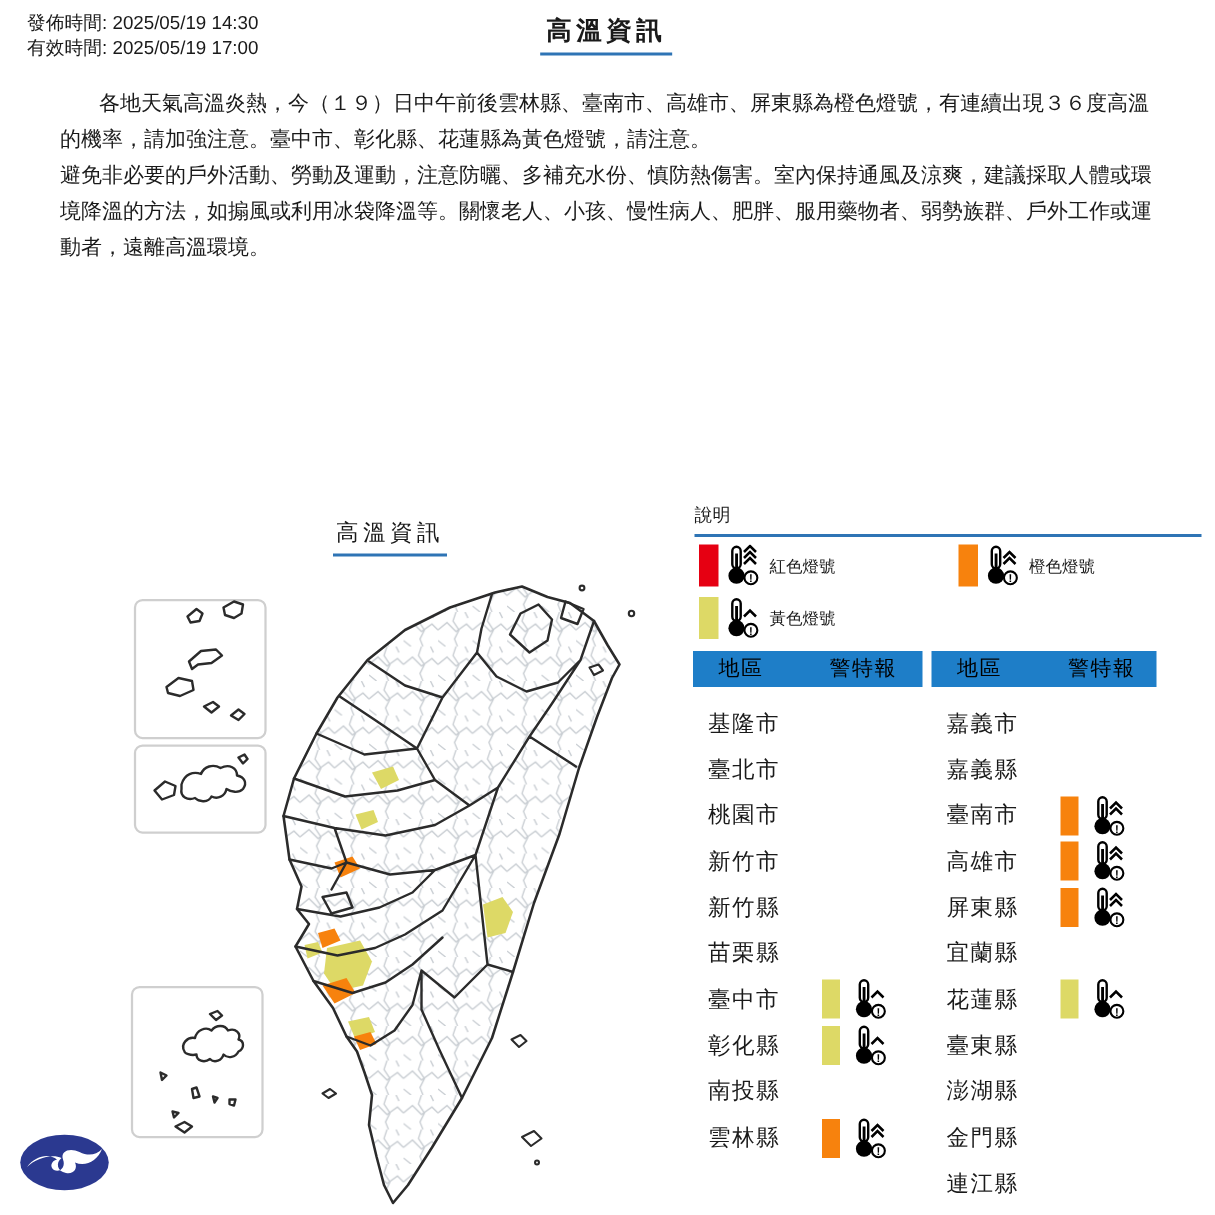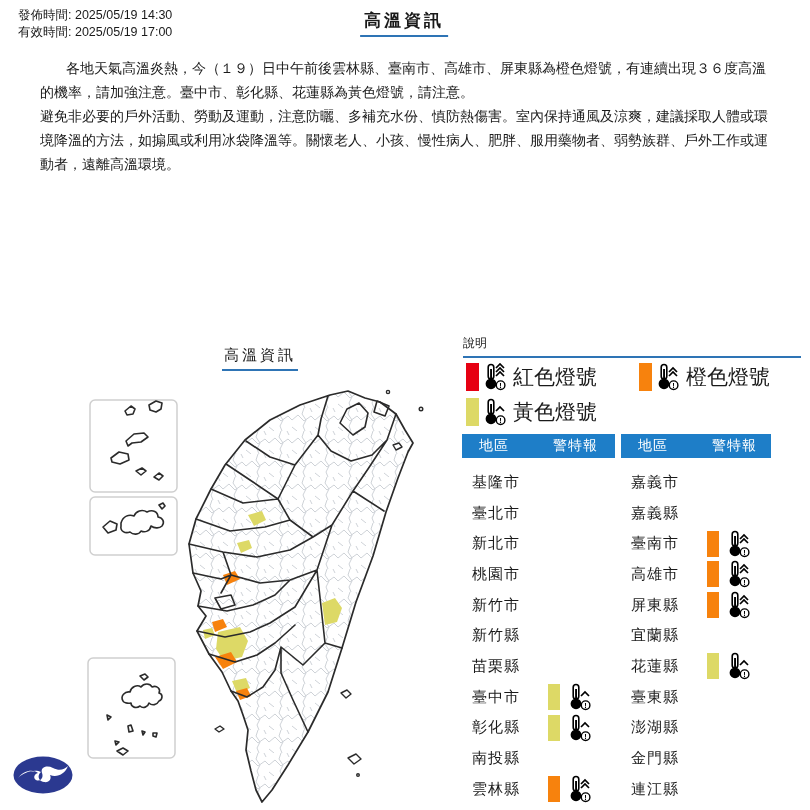--- a/index.html
+++ b/index.html
@@ -25,30 +25,30 @@
   .map-title{
     position:absolute;left:222px;top:346px;font-size:15px;letter-spacing:3px;
     padding:0 2px 4px 2px;border-bottom:2px solid var(--underline-blue,#2e74b5);
   }
   .map-svg{position:absolute;left:85px;top:385px;}
   .logo-svg{position:absolute;left:12px;top:755px;}
   
   .legend-title{position:absolute;left:463px;top:335px;font-size:12px;}
   .legend-rule{position:absolute;left:463px;top:356px;width:338px;border-top:2px solid var(--underline-blue,#2e74b5);}
   .legend-item{position:absolute;display:flex;align-items:center;height:30px;}
-  .legend-item .lg-label{font-size:21px;margin-left:5px;}
+  .legend-item .lg-label{font-size:11px;margin-left:5px;}
   .li-0{left:466px;top:362px;}
   .li-1{left:639px;top:362px;}
   .li-2{left:466px;top:397px;}
   .sigbox{width:13px;height:28px;display:inline-block;flex:none;}
   .therm{width:26px;height:28px;display:inline-block;flex:none;margin-left:3px;}
   .therm svg{display:block;}
   
   .thead{
-    position:absolute;height:24px;background:var(--accent-blue,#1e7ec8);color:#ffffff;
+    position:absolute;height:24px;background:var(--accent-blue,#1e7ec8);color:#000000;
     display:flex;align-items:center;font-size:14px;top:434px;font-family:Liberation Mono, monospace;
   }
   .thead-left{left:462px;width:153px;}
   .thead-right{left:621px;width:150px;}
   .h-region{margin-left:17px;letter-spacing:1px;}
   .h-warn{margin-left:44px;letter-spacing:1px;}
   .rows{position:absolute;top:467px;}
   .rows-left{left:462px;width:153px;}
   .rows-right{left:621px;width:150px;}
   .trow{height:30.7px;display:flex;align-items:center;font-size:15px;}
@@ -238,24 +238,20 @@
 <div class="rows rows-left" id="left-rows">
     <div class="trow">
     <span class="rname">基隆市</span>
 
   </div>
     <div class="trow">
     <span class="rname">臺北市</span>
 
   </div>
     <div class="trow">
-    <span class="rname">新北市</span>
-
-  </div>
-    <div class="trow">
     <span class="rname">桃園市</span>
 
   </div>
     <div class="trow">
     <span class="rname">新竹市</span>
 
   </div>
     <div class="trow">
     <span class="rname">新竹縣</span>
 

